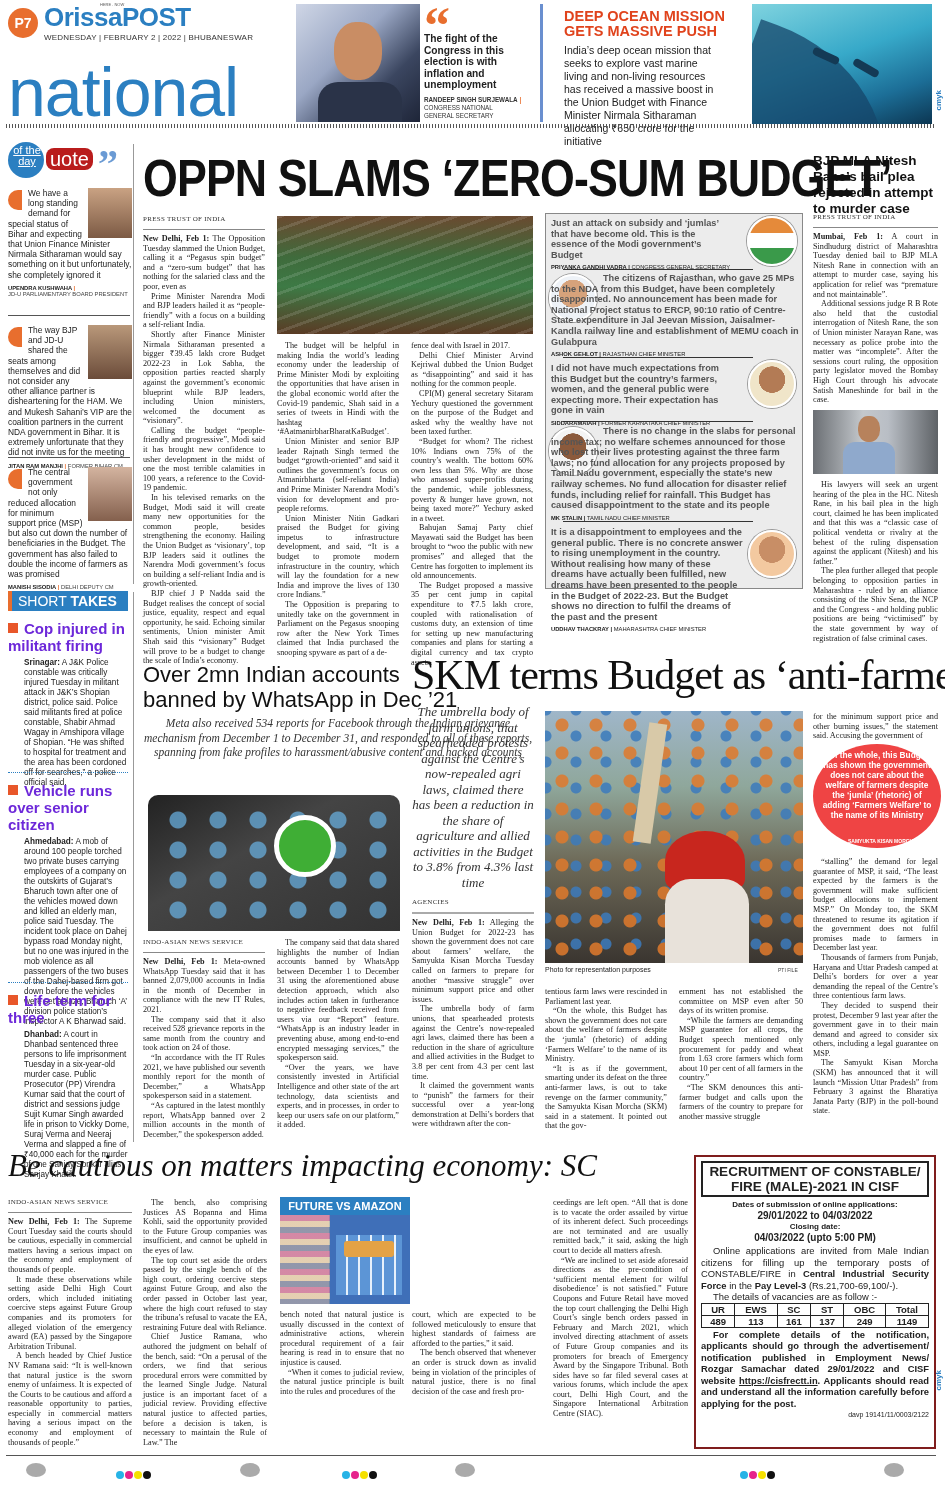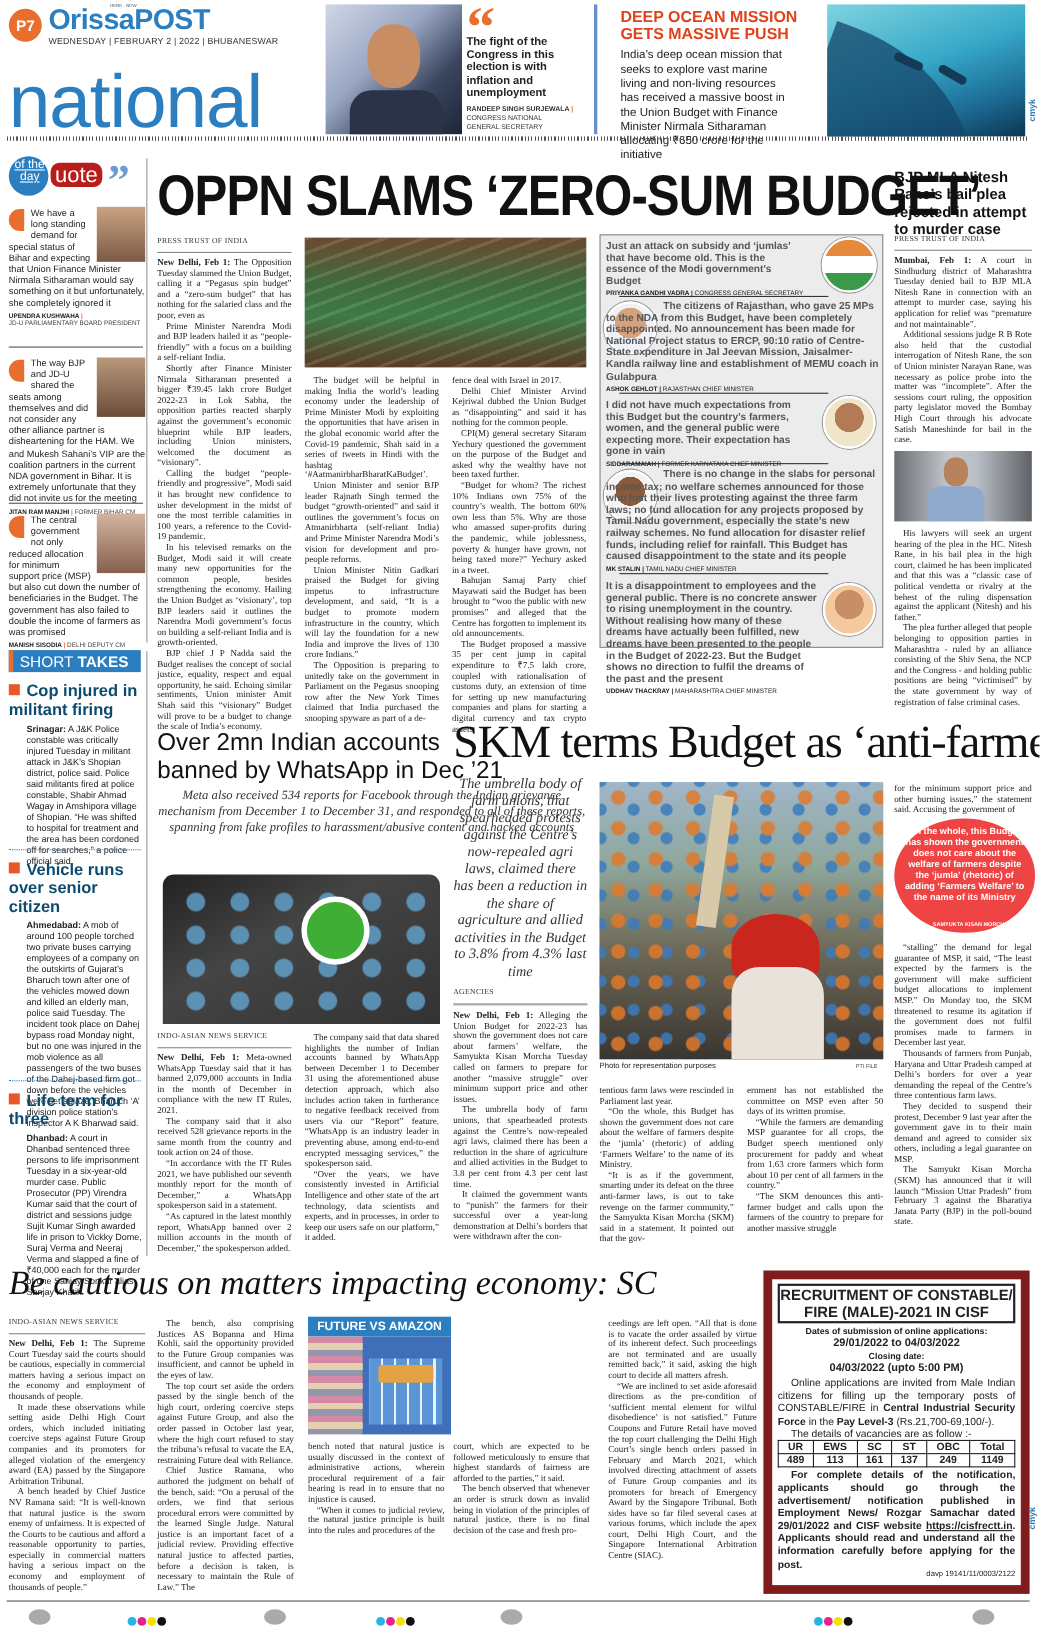--- a/index.html
+++ b/index.html
@@ -20,33 +20,33 @@
   .dateline-top{font-family:"Liberation Sans",sans-serif;font-size:8px;color:#333;letter-spacing:0.2px;}
   .section{font-family:"Liberation Sans",sans-serif;font-weight:normal;font-size:68px;color:#2b7fc1;letter-spacing:-1px;line-height:68px;}
   .qmark{color:#e86e2e;font-family:"Liberation Serif",serif;font-weight:bold;}
   
   .qod-quote{font-family:"Liberation Sans",sans-serif;font-size:8.4px;line-height:10.2px;color:#222;}
   .qod-name{font-family:"Liberation Sans",sans-serif;font-size:5.8px;font-weight:bold;color:#222;text-transform:uppercase;margin-top:5px;}
   .qod-role{font-weight:normal;color:#444;}
   .bar{color:#e86e2e;font-weight:bold;}
   .qod-sep{border-top:1.5px solid #555;}
   
-  .st-head{font-family:"Liberation Sans",sans-serif;font-weight:bold;font-size:15px;line-height:17px;color:#0c4a6e;}
+  .st-head{font-family:"Liberation Sans",sans-serif;font-weight:bold;font-size:15px;line-height:17px;color:#6d28d9;}
   .st-sq{display:inline-block;width:10px;height:10px;background:#e8572a;margin-right:6px;vertical-align:1px;}
   .st-body{font-family:"Liberation Sans",sans-serif;font-size:8.2px;line-height:10px;color:#222;}
   .dotsep{border-top:1.5px dotted #2b7fc1;}
   
   .qbox{background:#ececec;border:1.5px solid #888;}
   .qb-text{font-family:"Liberation Sans",sans-serif;font-weight:bold;font-size:9.2px;line-height:10.6px;color:#555;}
   .qb-name{font-family:"Liberation Sans",sans-serif;font-size:5.8px;font-weight:bold;color:#222;text-transform:uppercase;margin-top:4px;}
   .qb-line{border-top:1.5px solid #333;}
   .avatar{border-radius:50%;border:2px solid #fff;box-shadow:0 0 0 1px #999;overflow:hidden;}
   .headline-cond{font-family:"Liberation Sans",sans-serif;font-weight:bold;transform-origin:left top;}
   .speech{background:#ef4444;border-radius:50%;color:#fff;font-family:"Liberation Sans",sans-serif;font-weight:bold;text-align:center;}
-  .ad{border:8px solid #7f1d1d;font-family:"Liberation Sans",sans-serif;}
+  .ad{border:2px solid #7f1d1d;font-family:"Liberation Sans",sans-serif;}
   .ad table{border-collapse:collapse;width:100%;}
   .ad td{border:1px solid #222;text-align:center;font-weight:bold;font-size:9.5px;padding:0 2px;}
   .regdot{width:8px;height:8px;border-radius:50%;display:inline-block;margin-right:1px;}
   .greyoval{width:20px;height:14px;border-radius:50%;background:#aaa;}
 </style>
 </head>
 <body>
 
 <div class="abs p7" style="left:8px;top:8px;">P7</div>
 <div class="abs logo" style="left:44px;top:2px;">

